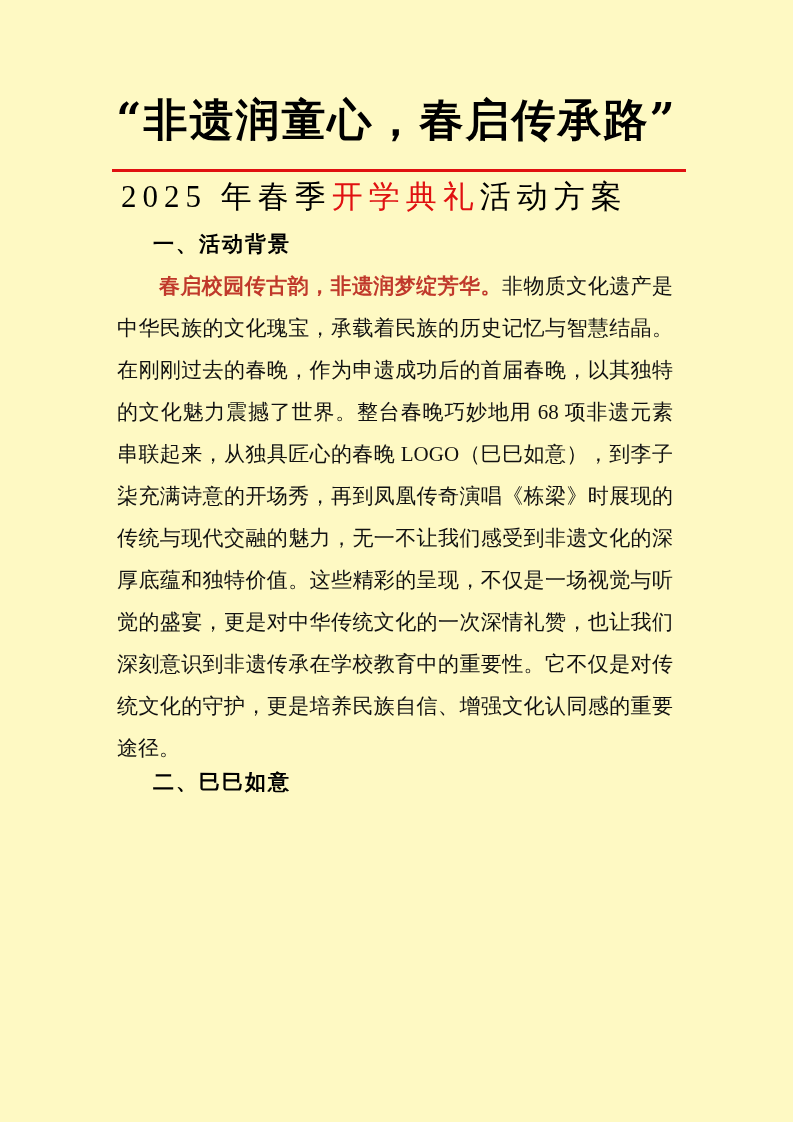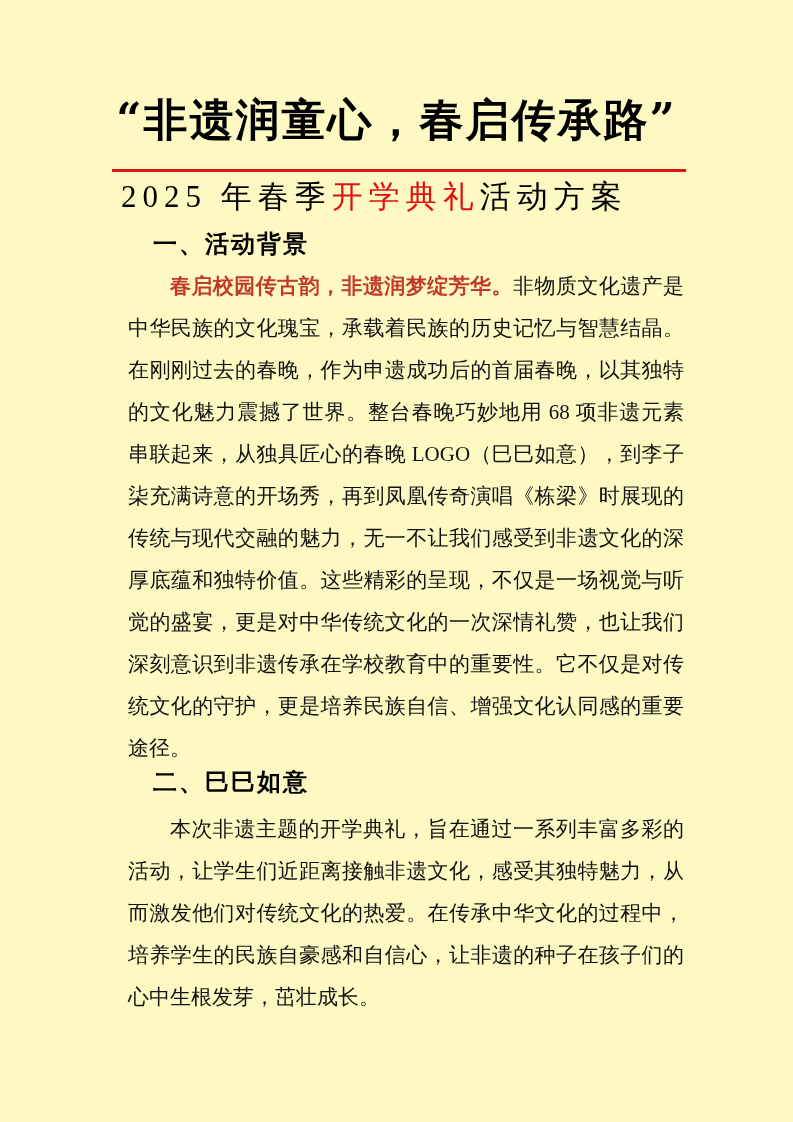--- a/index.html
+++ b/index.html
@@ -49,31 +49,31 @@
     color: #000000;
   }
   .title2 .hl { color: #e01111; }
   
   .sec-heading {
     position: absolute;
     left: 153px;
     margin: 0;
     font-family: "Liberation Sans", sans-serif;
     font-weight: 700;
-    font-size: 24px;
+    font-size: 21px;
     line-height: 26px;
     letter-spacing: 2px;
     color: #000000;
   }
   .sec1 { top: 231px; }
   .sec2 { top: 769px; }
   
   .para {
     position: absolute;
-    left: 128px;
+    left: 117px;
     width: 556px;
     margin: 0;
     font-family: "Liberation Serif", serif;
     font-weight: 400;
     font-size: 21px;
     line-height: 42px;
     text-align: justify;
     text-justify: inter-ideograph;
     text-indent: 2em;
     color: #111111;
@@ -96,15 +96,14 @@
   <div class="red-rule"></div>
 
   <h2 class="title2"><span>2025 年春季</span><span class="hl">开学典礼</span><span>活动方案</span></h2>
 
   <h3 class="sec-heading sec1">一、活动背景</h3>
 
   <p class="para p1"><span class="lead">春启校园传古韵，非遗润梦绽芳华。</span><span>非物质文化遗产是中华民族的文化瑰宝，承载着民族的历史记忆与智慧结晶。在刚刚过去的春晚，作为申遗成功后的首届春晚，以其独特的文化魅力震撼了世界。整台春晚巧妙地用 68 项非遗元素串联起来，从独具匠心的春晚 LOGO（巳巳如意），到李子柒充满诗意的开场秀，再到凤凰传奇演唱《栋梁》时展现的传统与现代交融的魅力，无一不让我们感受到非遗文化的深厚底蕴和独特价值。这些精彩的呈现，不仅是一场视觉与听觉的盛宴，更是对中华传统文化的一次深情礼赞，也让我们深刻意识到非遗传承在学校教育中的重要性。它不仅是对传统文化的守护，更是培养民族自信、增强文化认同感的重要途径。</span></p>
 
   <h3 class="sec-heading sec2">二、巳巳如意</h3>
 
-  <p class="para p2">本次非遗主题的开学典礼，旨在通过一系列丰富多彩的活动，让学生们近距离接触非遗文化，感受其独特魅力，从而激发他们对传统文化的热爱。在传承中华文化的过程中，培养学生的民族自豪感和自信心，让非遗的种子在孩子们的心中生根发芽，茁壮成长。</p>
 
 </div>
 
 </body></html>

